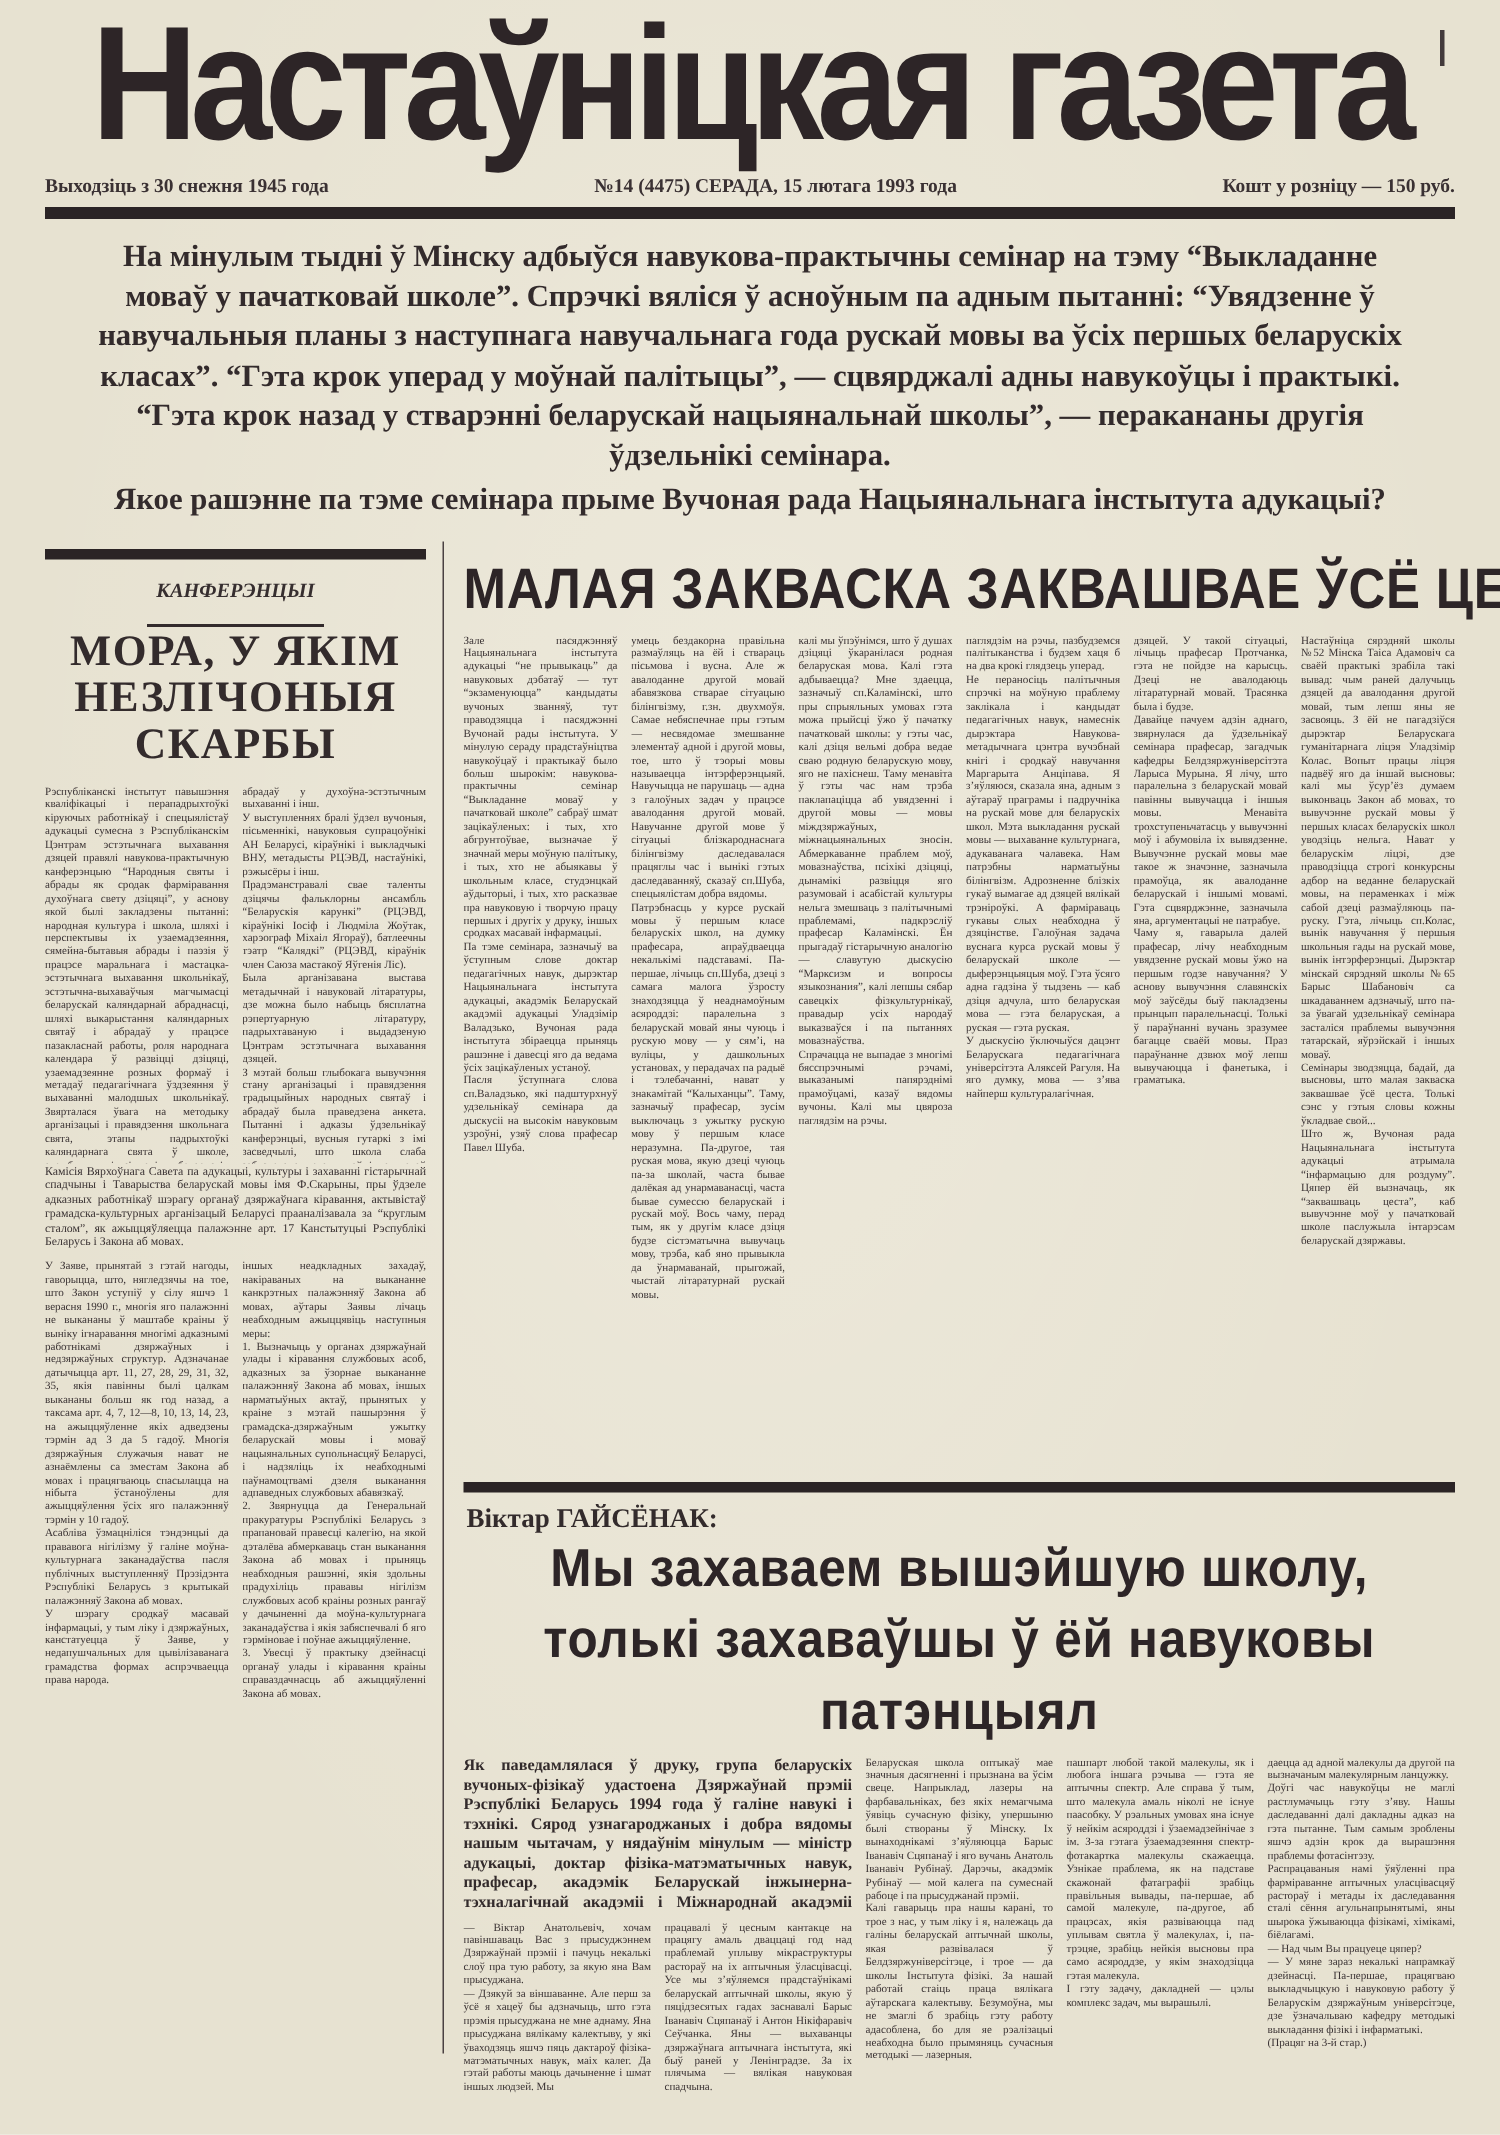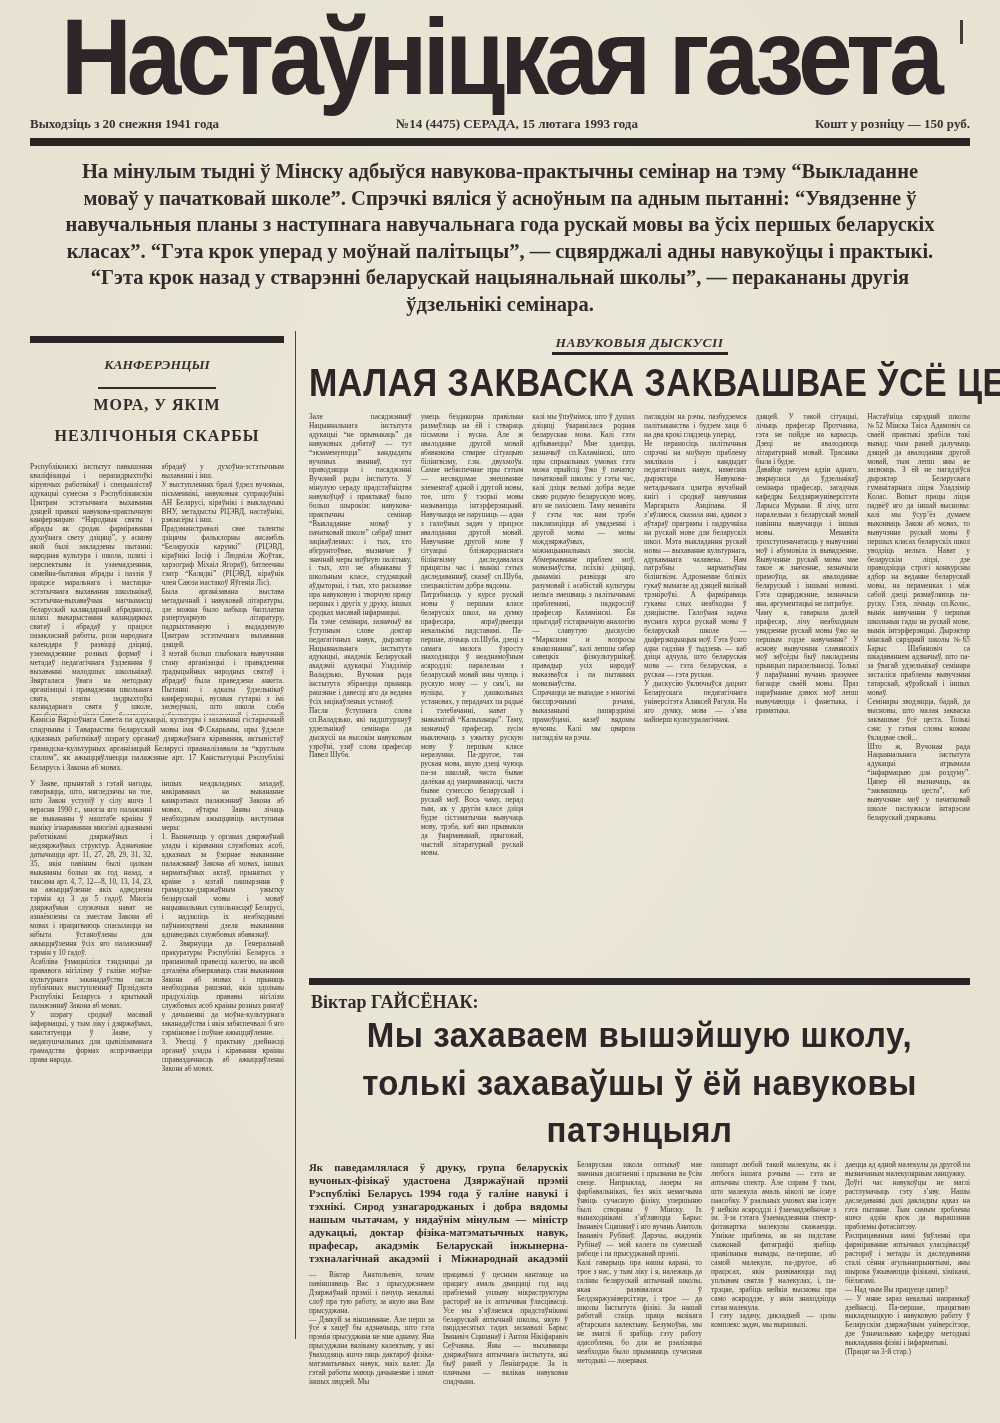--- a/index.html
+++ b/index.html
@@ -47,21 +47,21 @@
     letter-spacing:1px;color:#d8d2c2;
     -webkit-text-stroke:2.2px #3b3337;
     text-shadow:3px 3px 0 #8d857b;
     transform:scale(1,1.05);display:inline-block;
   }
   .brand-rule{height:7px;background:#2b2425;margin:5px 0 12px;}
   .kicker-side{text-align:center;margin-bottom:4px;}
   .kicker-side span{font-style:italic;font-weight:bold;font-size:13.5px;
     border-bottom:2.5px solid #332b2c;padding:0 6px 15px;}
   .title-sea{margin:16px 2px 12px;text-align:center;font-weight:bold;
-    font-size:16px;line-height:31px;letter-spacing:1px;color:#332b2c;}
+    font-size:29px;line-height:31px;letter-spacing:1px;color:#332b2c;}
   .cols2{display:flex;gap:9px;height:252px;}
   .cols2 > div{flex:1;min-width:0;}
   .title-statement{margin:18px 0 8px;text-align:center;font-weight:bold;
     font-size:22.5px;line-height:28px;letter-spacing:2px;color:#332b2c;}
   .statement-intro{font-size:7.9px;line-height:9.6px;text-align:justify;
     white-space:pre-line;margin-bottom:7px;color:#3b3334;}
   .cols2b{display:flex;gap:9px;height:404px;}
   .cols2b > div{flex:1;min-width:0;}
   
   .kicker-main{text-align:center;margin-top:2px;}
@@ -97,29 +97,30 @@
 <div class="page">
 
   <div class="corner-mark"></div>
 
 
   <div class="masthead">
     <span>Настаўніцкая газета</span>
   </div>
 
   <div class="dateline">
-    <span>Выходзіць з 20 снежня 1941 года</span>
+    <span>Выходзіць з 30 снежня 1945 года</span>
     <span>№14 (4475) СЕРАДА, 15 лютага 1993 года</span>
     <span>Кошт у розніцу — 150 руб.</span>
   </div>
 
   <div class="thickbar"></div>
 
   <div class="lead">
     <div>На мінулым тыдні ў Мінску адбыўся навукова-практычны семінар на тэму “Выкладанне моваў у пачатковай школе”. Спрэчкі вяліся ў асноўным па адным пытанні: “Увядзенне ў навучальныя планы з наступнага навучальнага года рускай мовы ва ўсіх першых беларускіх класах”. “Гэта крок уперад у моўнай палітыцы”, — сцвярджалі адны навукоўцы і практыкі. “Гэта крок назад у стварэнні беларускай нацыянальнай школы”, — перакананы другія ўдзельнікі семінара.</div>
+    <div class="q">Якое рашэнне па тэме семінара прыме Вучоная рада Нацыянальнага інстытута адукацыі?</div>
   </div>
 
   <div class="content">
 
     <div class="sidebar">
       <div class="brand-rule"></div>
 
       <div class="kicker-side">
         <span>КАНФЕРЭНЦЫІ</span>
       </div>
@@ -145,23 +146,20 @@
 У шэрагу сродкаў масавай інфармацыі, у тым ліку і дзяржаўных, канстатуецца ў Заяве, у недапушчальных для цывілізаванага грамадства формах аспрэчваецца права народа.</div>
         <div class="smalltext">іншых неадкладных захадаў, накіраваных на выкананне канкрэтных палажэнняў Закона аб мовах, аўтары Заявы лічаць неабходным ажыццявіць наступныя меры:
 1. Вызначыць у органах дзяржаўнай улады і кіравання службовых асоб, адказных за ўзорнае выкананне палажэнняў Закона аб мовах, іншых нарматыўных актаў, прынятых у краіне з мэтай пашырэння ў грамадска-дзяржаўным ужытку беларускай мовы і моваў нацыянальных супольнасцяў Беларусі, і надзяліць іх неабходнымі паўнамоцтвамі дзеля выканання адпаведных службовых абавязкаў.
 2. Звярнуцца да Генеральнай пракуратуры Рэспублікі Беларусь з прапановай правесці калегію, на якой дэталёва абмеркаваць стан выканання Закона аб мовах і прыняць неабходныя рашэнні, якія здольны прадухіліць прававы нігілізм службовых асоб краіны розных рангаў у дачыненні да моўна-культурнага заканадаўства і якія забяспечвалі б яго тэрміновае і поўнае ажыццяўленне.
 3. Увесці ў практыку дзейнасці органаў улады і кіравання краіны справаздачнасць аб ажыццяўленні Закона аб мовах.</div>
       </div>
     </div>
 
     <div class="main">
 
-      <div class="kicker-main">
-        <span>НАВУКОВЫЯ ДЫСКУСІІ</span>
-      </div>
 
       <div class="headline-zakvaska">
         <span>МАЛАЯ ЗАКВАСКА ЗАКВАШВАЕ ЎСЁ ЦЕСТА</span>
       </div>
 
       <div class="maincols">
         <div class="smalltext">Зале пасяджэнняў Нацыянальнага інстытута адукацыі “не прывыкаць” да навуковых дэбатаў — тут “экзаменуюцца” кандыдаты вучоных званняў, тут праводзяцца і пасяджэнні Вучонай рады інстытута. У мінулую сераду прадстаўніцтва навукоўцаў і практыкаў было больш шырокім: навукова-практычны семінар “Выкладанне моваў у пачатковай школе” сабраў шмат зацікаўленых: і тых, хто абгрунтоўвае, вызначае ў значнай меры моўную палітыку, і тых, хто не абыякавы ў школьным класе, студэнцкай аўдыторыі, і тых, хто расказвае пра навуковую і творчую працу першых і другіх у друку, іншых сродках масавай інфармацыі.
 Па тэме семінара, зазначыў ва ўступным слове доктар педагагічных навук, дырэктар Нацыянальнага інстытута адукацыі, акадэмік Беларускай акадэміі адукацыі Уладзімір Валадзько, Вучоная рада інстытута збіраецца прыняць рашэнне і давесці яго да ведама ўсіх зацікаўленых устаноў.
 Пасля ўступнага слова сп.Валадзько, які падштурхнуў удзельнікаў семінара да дыскусіі на высокім навуковым узроўні, узяў слова прафесар Павел Шуба.</div>
         <div class="smalltext">умець бездакорна правільна размаўляць на ёй і ствараць пісьмова і вусна. Але ж авалоданне другой мовай абавязкова стварае сітуацыю білінгвізму, г.зн. двухмоўя. Самае небяспечнае пры гэтым — несвядомае змешванне элементаў адной і другой мовы, тое, што ў тэорыі мовы называецца інтэрферэнцыяй. Навучыцца не парушаць — адна з галоўных задач у працэсе авалодання другой мовай. Навучанне другой мове ў сітуацыі блізкароднаснага білінгвізму даследавалася працяглы час і вынікі гэтых даследаванняў, сказаў сп.Шуба, спецыялістам добра вядомы.

